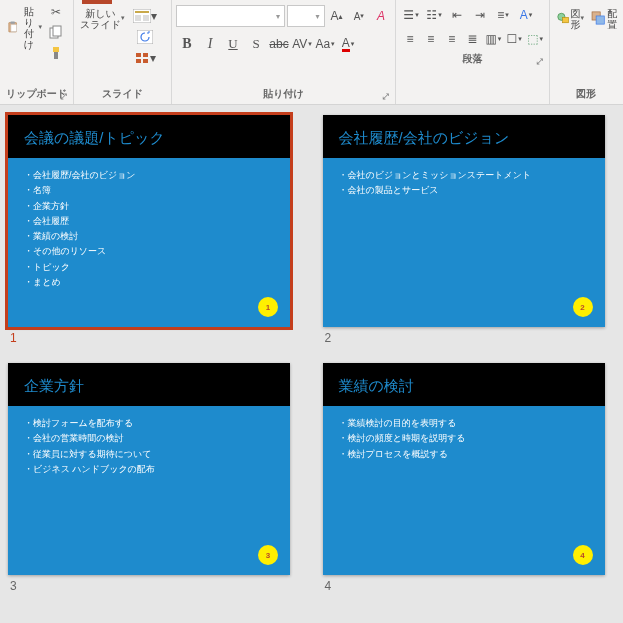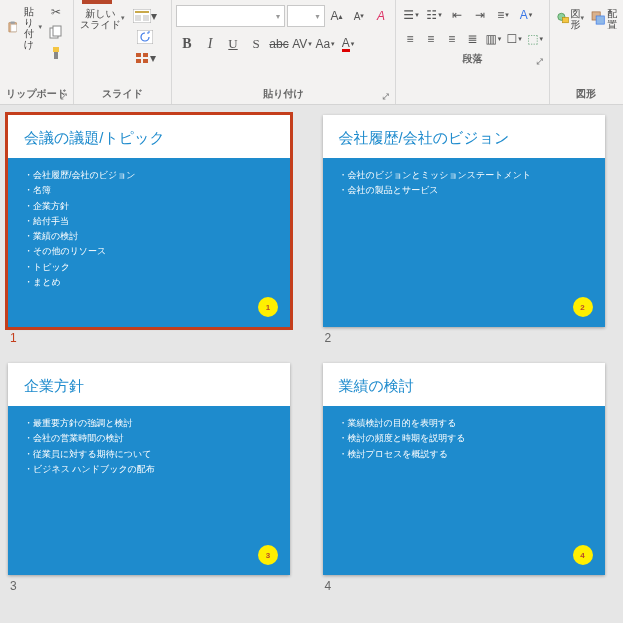--- a/index.html
+++ b/index.html
@@ -34,21 +34,21 @@
   .rb.s { font-family: "Times New Roman"; font-size: 13px;}
   .rb .sc { font-size: 7px; margin-left: 1px;}
   
   .para-body { display: flex; flex-direction: column; gap: 2px; padding-top: 2px;}
   .para-row { display: flex; gap: 1px; }
   
   .slides-area { padding: 10px 8px; display: grid; grid-template-columns: 1fr 1fr; gap: 18px 22px; }
   .slide-wrap { }
   .thumb { position: relative; width: 282px; height: 212px; background: #1e8bcd; box-shadow: 0 1px 3px rgba(0,0,0,0.3); }
   .thumb.sel { outline: 3px solid #c43e1c; outline-offset: 0px; }
-  .thumb .title-band { background: #ffffff; padding: 14px 16px 10px 16px; }
+  .thumb .title-band { background: #000000; padding: 14px 16px 10px 16px; }
   .thumb .title-band .t { color: #1e8bcd; font-size: 15px; font-weight: 500; }
   .thumb .body-band { padding: 10px 16px; }
   .thumb .body-band ul { list-style: none; }
   .thumb .body-band li { color: #fff; font-size: 9px; line-height: 1.7; }
   .thumb .body-band li::before { content: "・"; }
   .badge { position: absolute; right: 12px; bottom: 10px; width: 20px; height: 20px; border-radius: 50%; background: #ffef00; display: flex; align-items: center; justify-content: center; font-size: 8px; color: #b7472a; font-weight: bold; }
   .slide-num { font-size: 12px; color: #666; margin-top: 4px; margin-left: 2px; }
   .slide-num.sel { color: #c43e1c; }
   
   svg.ic-svg { width: 100%; height: 100%; }
@@ -275,21 +275,21 @@
     <div class="slide-wrap">
       <div class="thumb sel">
         <div class="title-band">
           <div class="t">会議の議題/トピック</div>
         </div>
         <div class="body-band">
           <ul>
             <li>会社履歴/会社のビジョン</li>
             <li>名簿</li>
             <li>企業方針</li>
-            <li>給付手当</li>
+            <li>会社履歴</li>
             <li>業績の検討</li>
             <li>その他のリソース</li>
             <li>トピック</li>
             <li>まとめ</li>
           </ul>
         </div>
         <div class="badge">1</div>
       </div>
       <div class="slide-num sel">1</div>
     </div>
@@ -308,21 +308,21 @@
       </div>
       <div class="slide-num">2</div>
     </div>
     <div class="slide-wrap">
       <div class="thumb">
         <div class="title-band">
           <div class="t">企業方針</div>
         </div>
         <div class="body-band">
           <ul>
-            <li>最重要方針の強調と検討</li>
+            <li>検討フォームを配布する</li>
             <li>会社の営業時間の検討</li>
             <li>従業員に対する期待について</li>
             <li>ビジネス ハンドブックの配布</li>
           </ul>
         </div>
         <div class="badge">3</div>
       </div>
       <div class="slide-num">3</div>
     </div>
     <div class="slide-wrap">

